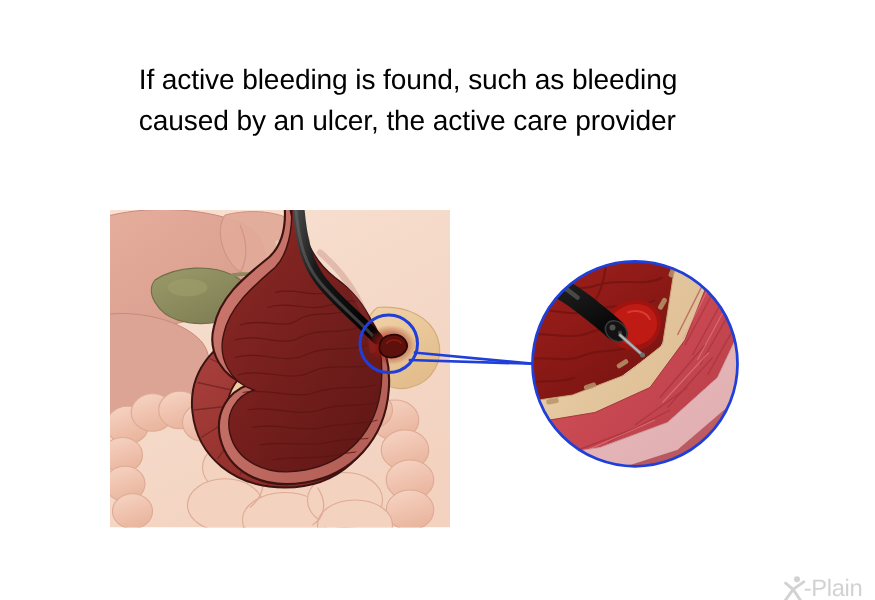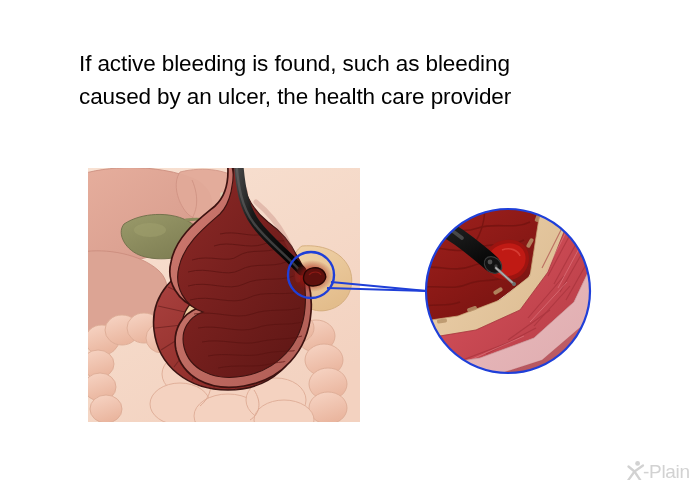--- a/index.html
+++ b/index.html
@@ -29,21 +29,21 @@
     position: absolute;
     left: 79px;
     top: 47px;
     width: 540px;
     font-size: 22.5px;
     line-height: 33px;
     color: #010101;
     letter-spacing: -0.1px;
     font-family: "Liberation Sans", sans-serif;
   }
-  #caption .cline { display: block; white-space: nowrap; }
+  #caption .cline { display: block; white-space: nowrap; margin-left: 32px; }
 
   
   #figure {
     position: absolute;
     left: 88px;
     top: 168px;
     width: 272px;
     height: 254px;
   }
   #figure svg, #detail svg, #logo svg { display: block; }
@@ -87,21 +87,21 @@
     letter-spacing: -0.3px;
   }
 </style>
 </head>
 <body>
 
 <div id="slide">
 
   <div id="caption">
     <span class="cline">If active bleeding is found, such as bleeding</span>
-    <span class="cline">caused by an ulcer, the health care provider</span>
+    <span class="cline">caused by an ulcer, the active care provider</span>
   </div>
 
   <div id="figure">
     <svg width="272" height="254" viewBox="0 0 272 254" xmlns="http://www.w3.org/2000/svg">
       <defs>
         <linearGradient id="bgGrad" x1="0" y1="0" x2="0.6" y2="1">
           <stop offset="0%" stop-color="#f8e1d2"></stop>
           <stop offset="55%" stop-color="#f5d9c8"></stop>
           <stop offset="100%" stop-color="#f3d2c0"></stop>
         </linearGradient>

